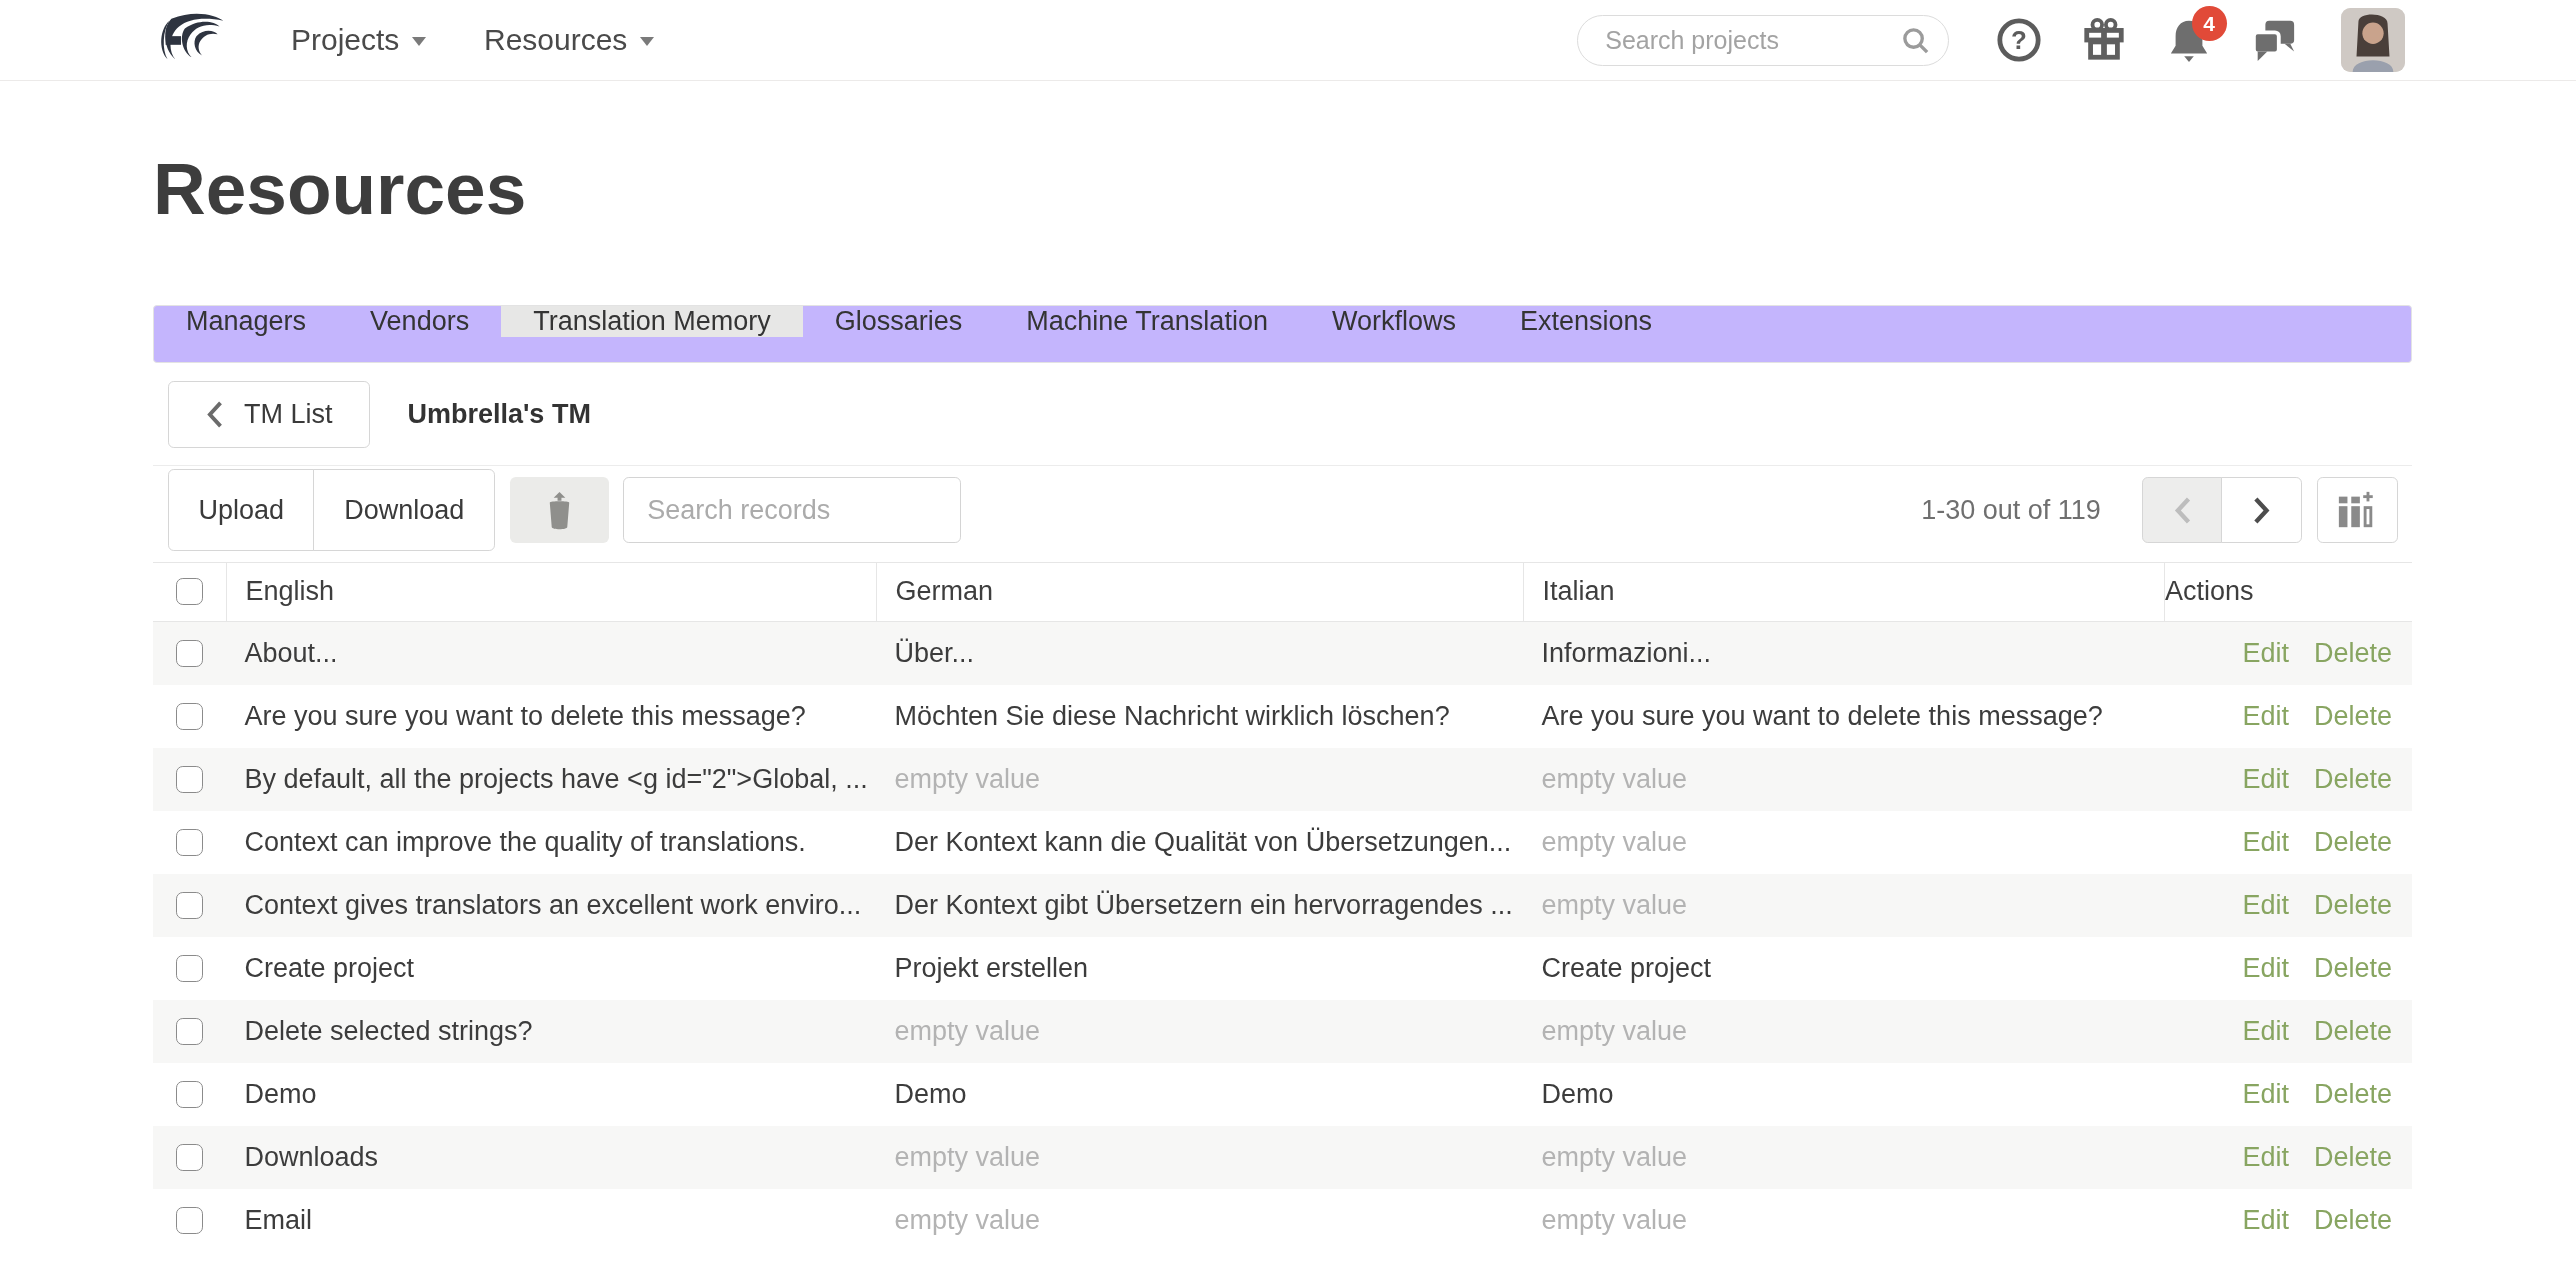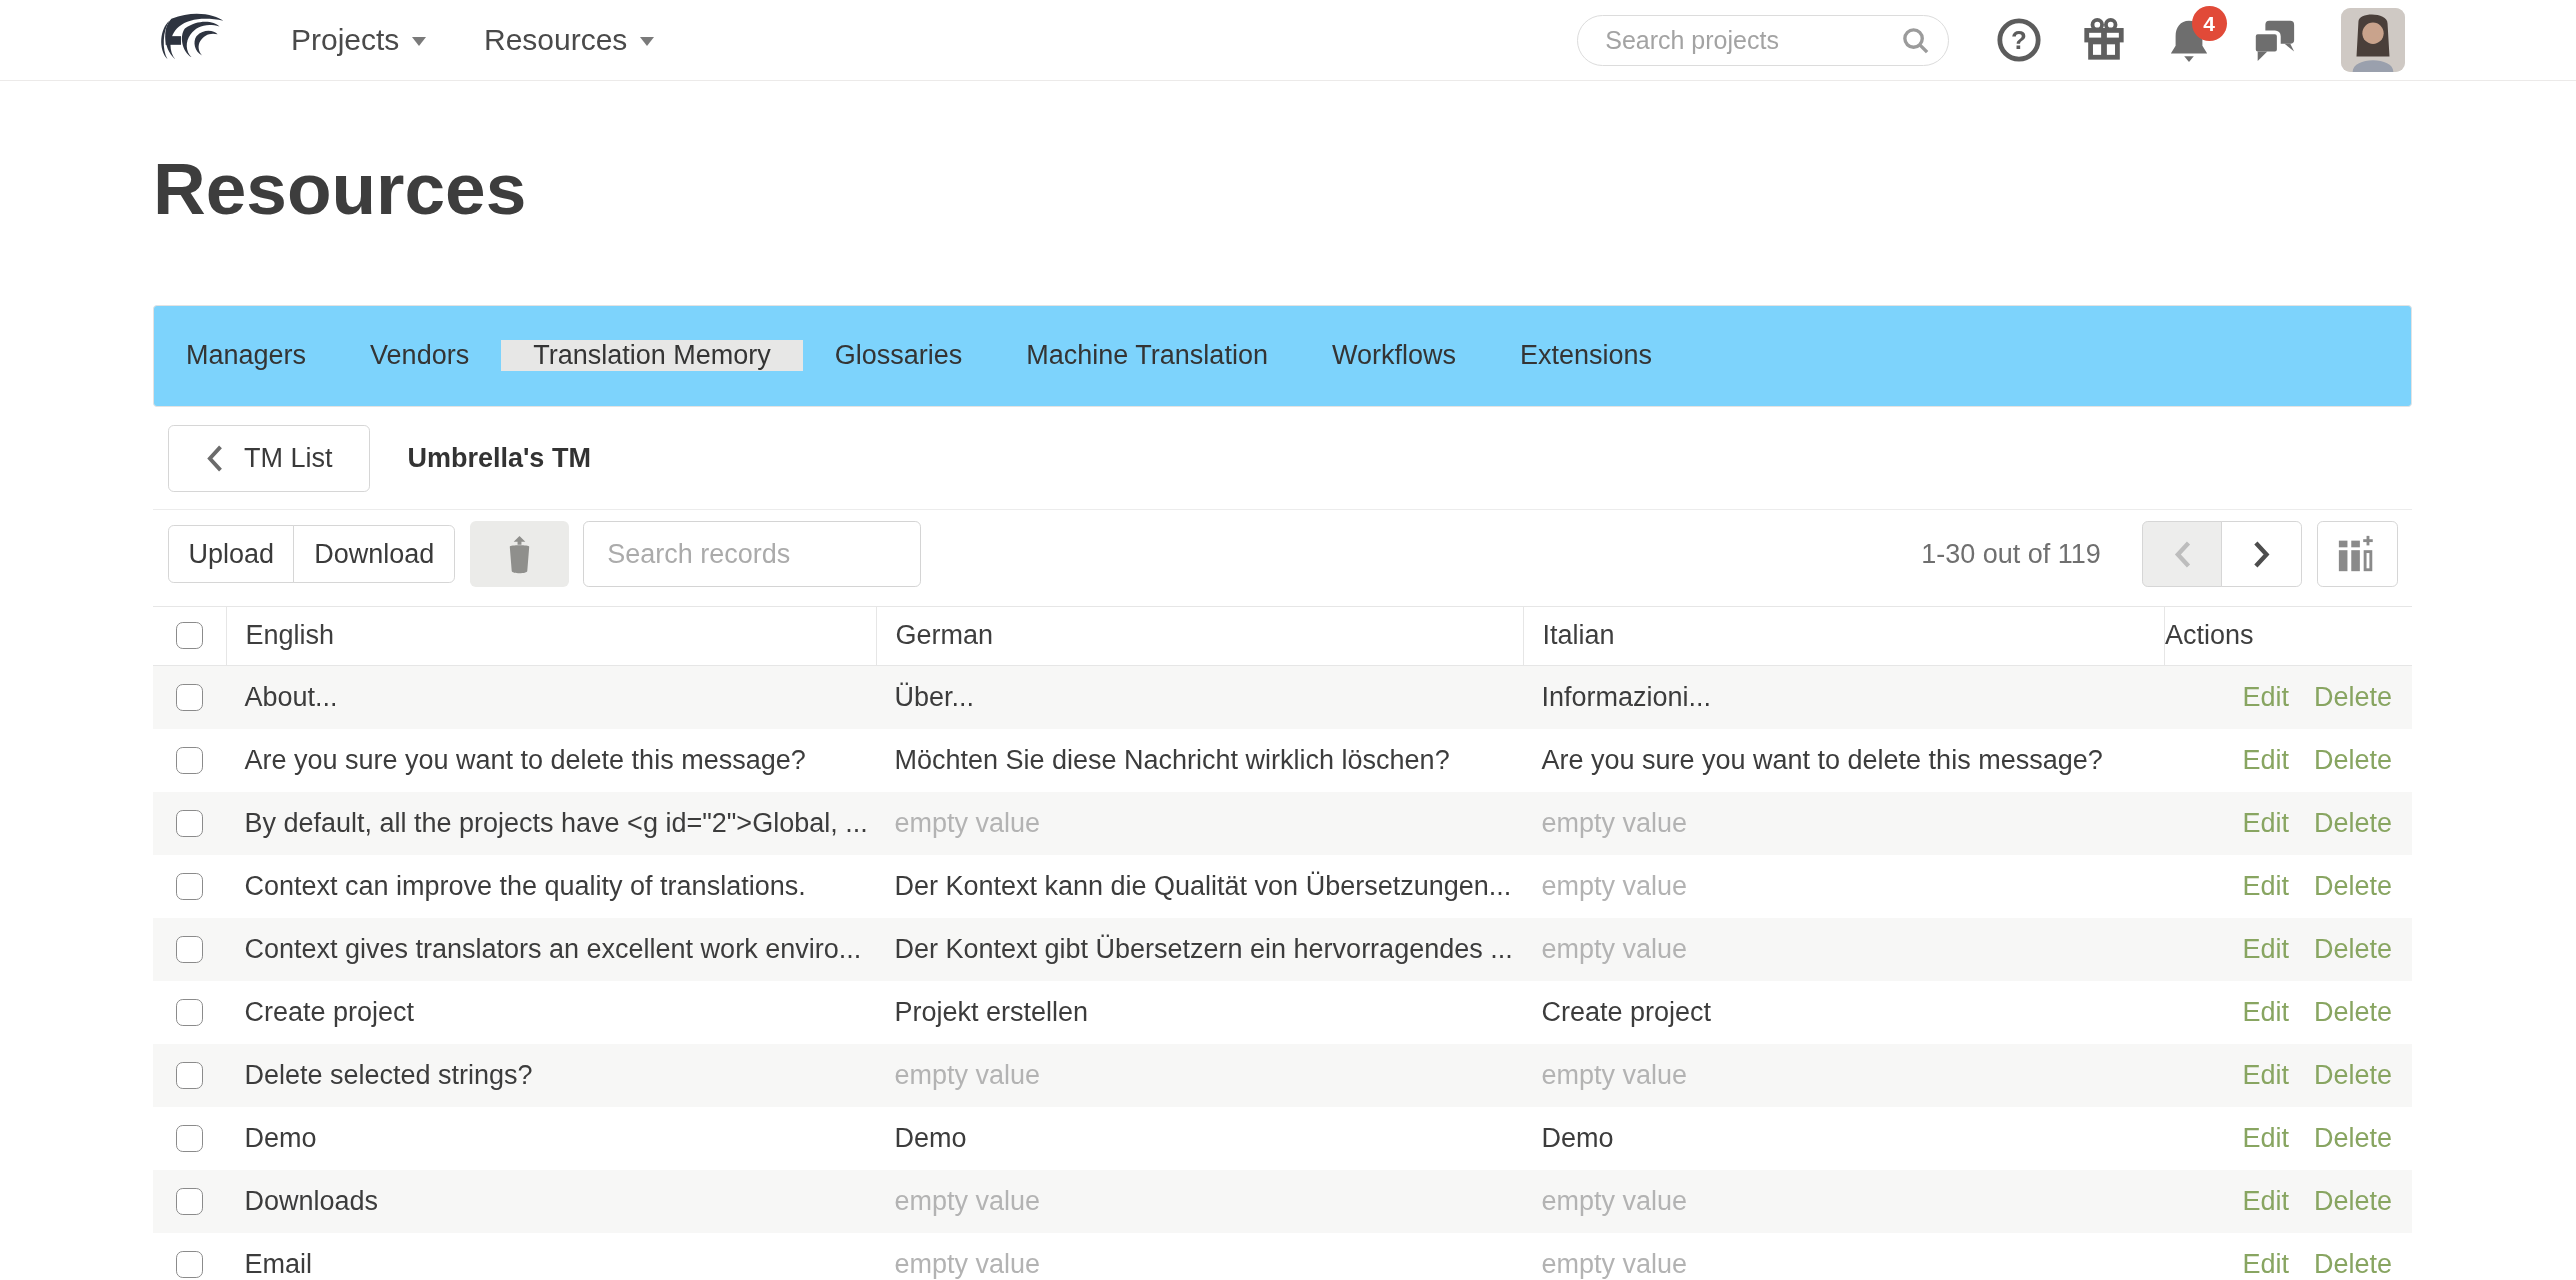--- a/index.html
+++ b/index.html
@@ -28,39 +28,39 @@
     background:#e14a38; border-radius:17.4px; color:#fff; font-size:21px; font-weight:bold;
     display:flex; align-items:center; justify-content:center; }
   .avatar { width:64px; height:64px; border-radius:9.7px; overflow:hidden; background:#d9d5d1;
     margin-left:5.8px; cursor:pointer; }
 
   
   .container { margin:0 164px 0 153px; width:2259px; }
   h1.page-title { font-size:73px; font-weight:600; color:#3d3d3d; margin-top:66px; line-height:1.15; }
 
   
-  .tabbar { margin-top:74px; height:102px; background:#7dd3fc; border:1.9px solid #e3e3e3;
-    border-radius:3.9px; display:flex; align-items:center; overflow:hidden; }
+  .tabbar { margin-top:74px; height:58px; background:#c4b5fd; border:1.9px solid #e3e3e3;
+    border-radius:3.9px; display:flex; align-items:flex-start; overflow:hidden; }
   .tab { display:flex; align-items:center; padding:0 32px; font-size:27px; color:#343434;
     cursor:pointer; white-space:nowrap; }
   .tab.active { background:#e7e7e6; }
 
   
   .tm-row { margin-top:18.4px; padding:0 14.5px; display:flex; align-items:center; }
   .btn { height:67px; background:#fff; border:1.9px solid #d6d6d6; border-radius:5.8px;
     font-size:27px; color:#3a3a3a; display:flex; align-items:center; cursor:pointer;
     font-family:"Liberation Sans", sans-serif; }
   .back-btn { padding:0 37px; gap:21px; }
   .tm-title { font-size:27px; font-weight:600; color:#333; margin-left:37px; }
   .tm-divider { margin-top:16.4px; border-top:1.9px solid #ececec; }
 
   
   .toolbar { margin-top:11.6px; padding:0 14.5px; display:flex; align-items:center; height:66px; }
   .btn-group { display:flex; }
-  .btn-group .btn { height:58px; padding:0 20px; border-radius:0; }
+  .btn-group .btn { height:82px; padding:0 30px; border-radius:0; }
   .btn-group .btn:first-child { border-radius:5.8px 0 0 5.8px; }
   .btn-group .btn:last-child { border-radius:0 5.8px 5.8px 0; margin-left:-1.9px; }
   .trash-btn { margin-left:14.5px; width:99px; height:66px; background:#ebebe9; border:none;
     border-radius:5.8px; display:flex; align-items:center; justify-content:center; cursor:pointer; }
   .record-search { margin-left:14.5px; width:338px; height:66px; border:1.9px solid #d4d4d4;
     border-radius:5.8px; padding:0 23px; font-size:27px; color:#555; outline:none;
     font-family:"Liberation Sans", sans-serif; }
   .record-search::placeholder { color:#ababab; }
   .toolbar-spacer { flex:1; }
   .pag-text { font-size:27px; color:#6f6f6f; margin-right:41px; }

